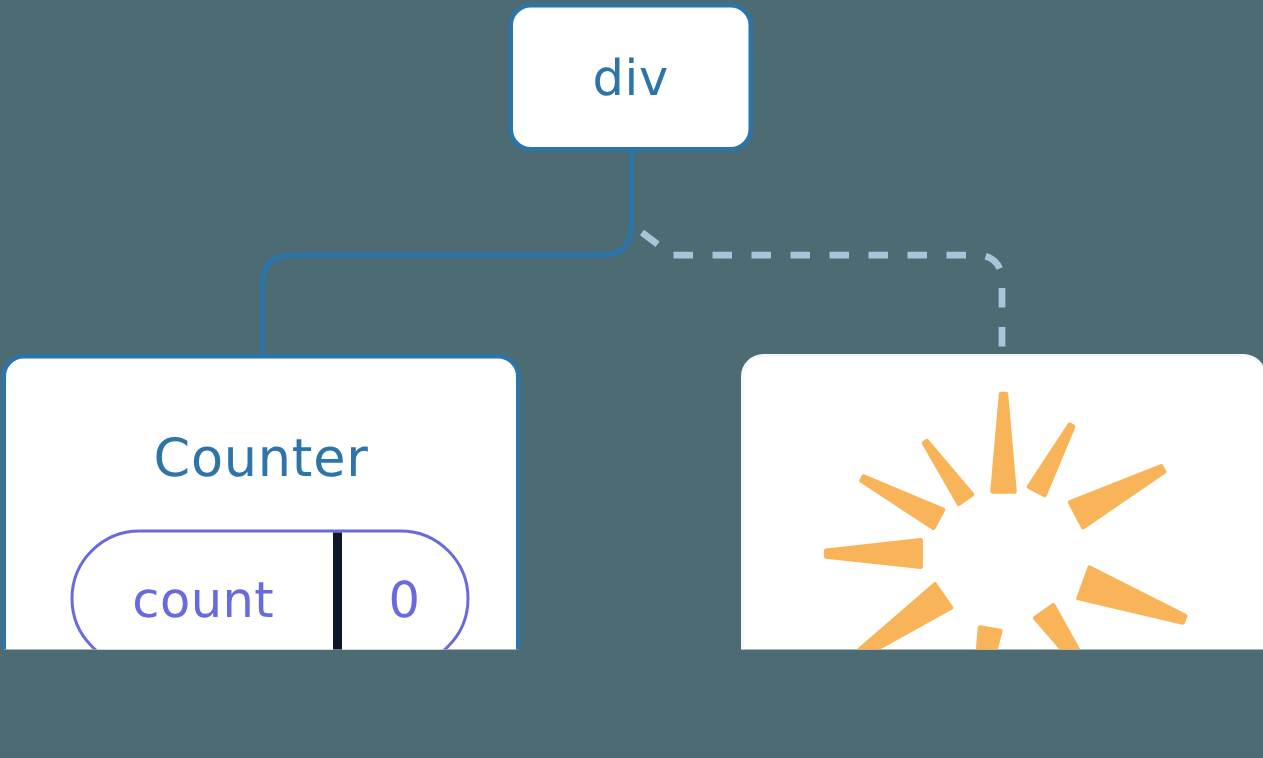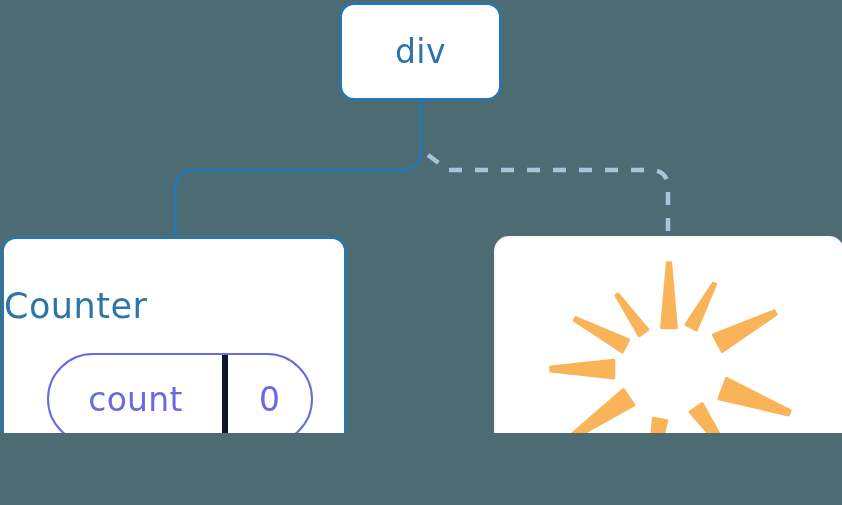--- a/index.html
+++ b/index.html
@@ -49,21 +49,21 @@
   }
   .card-counter {
     left: 1px;
     top: 236px;
     width: 346px;
     height: 266px;
     border: 3px solid #2d74a8;
     border-radius: 15px;
     display: flex;
     flex-direction: column;
-    align-items: flex-start;
+    align-items: center;
     justify-content: flex-start;
   }
   .card-burst {
     left: 494px;
     top: 236px;
     width: 350px;
     height: 272px;
     border: 2px solid #f4f8fa;
     border-radius: 15px;
     overflow: hidden;

